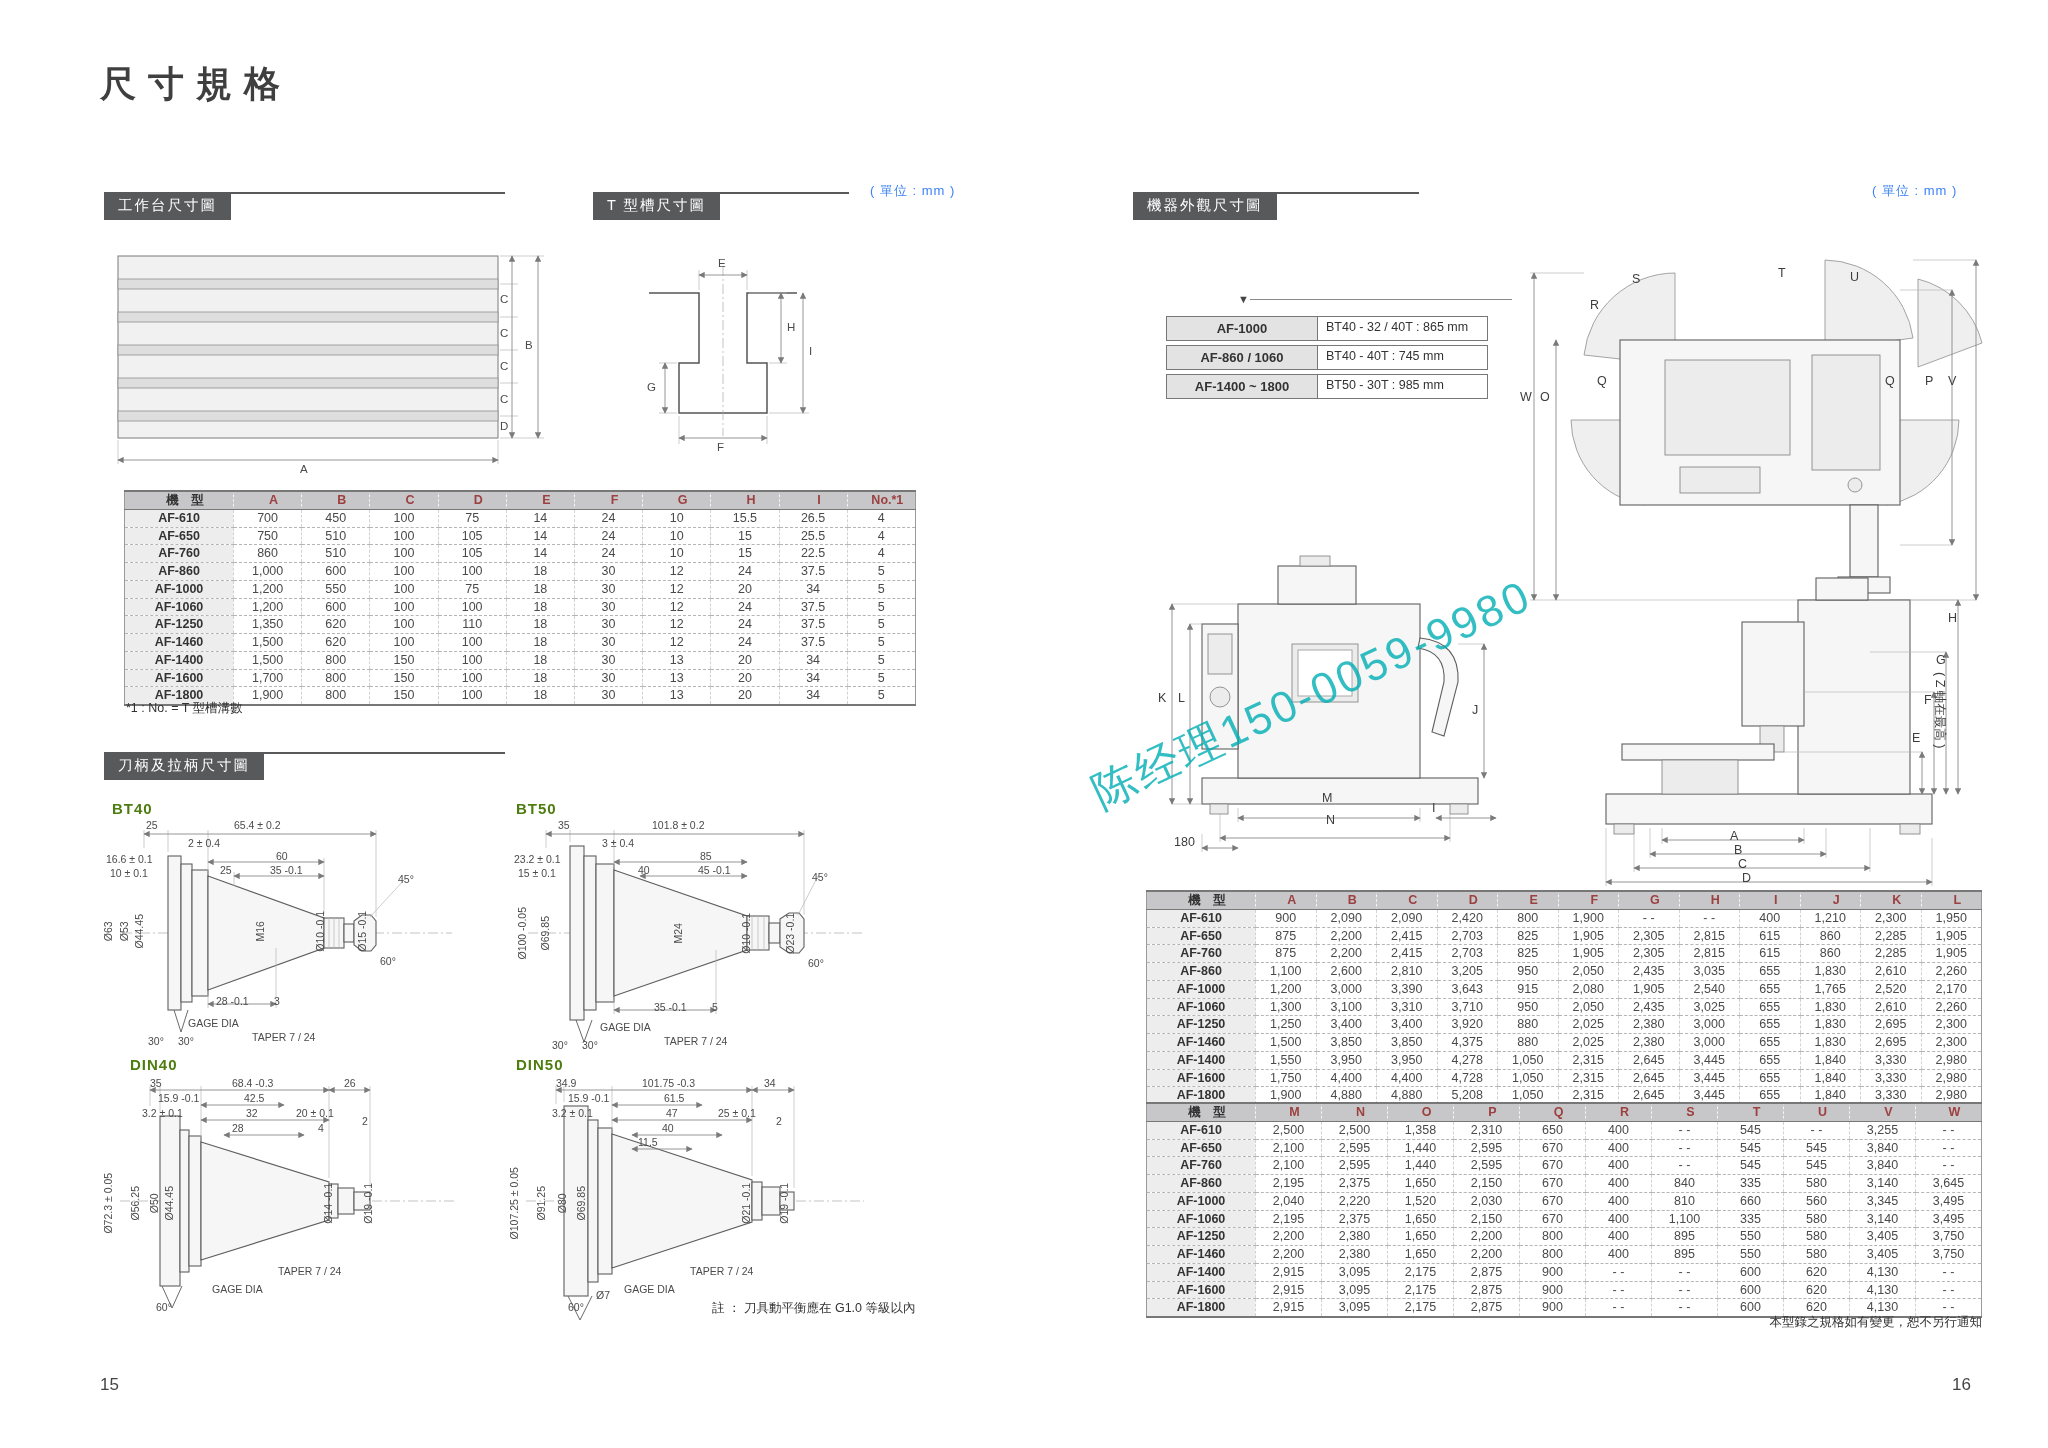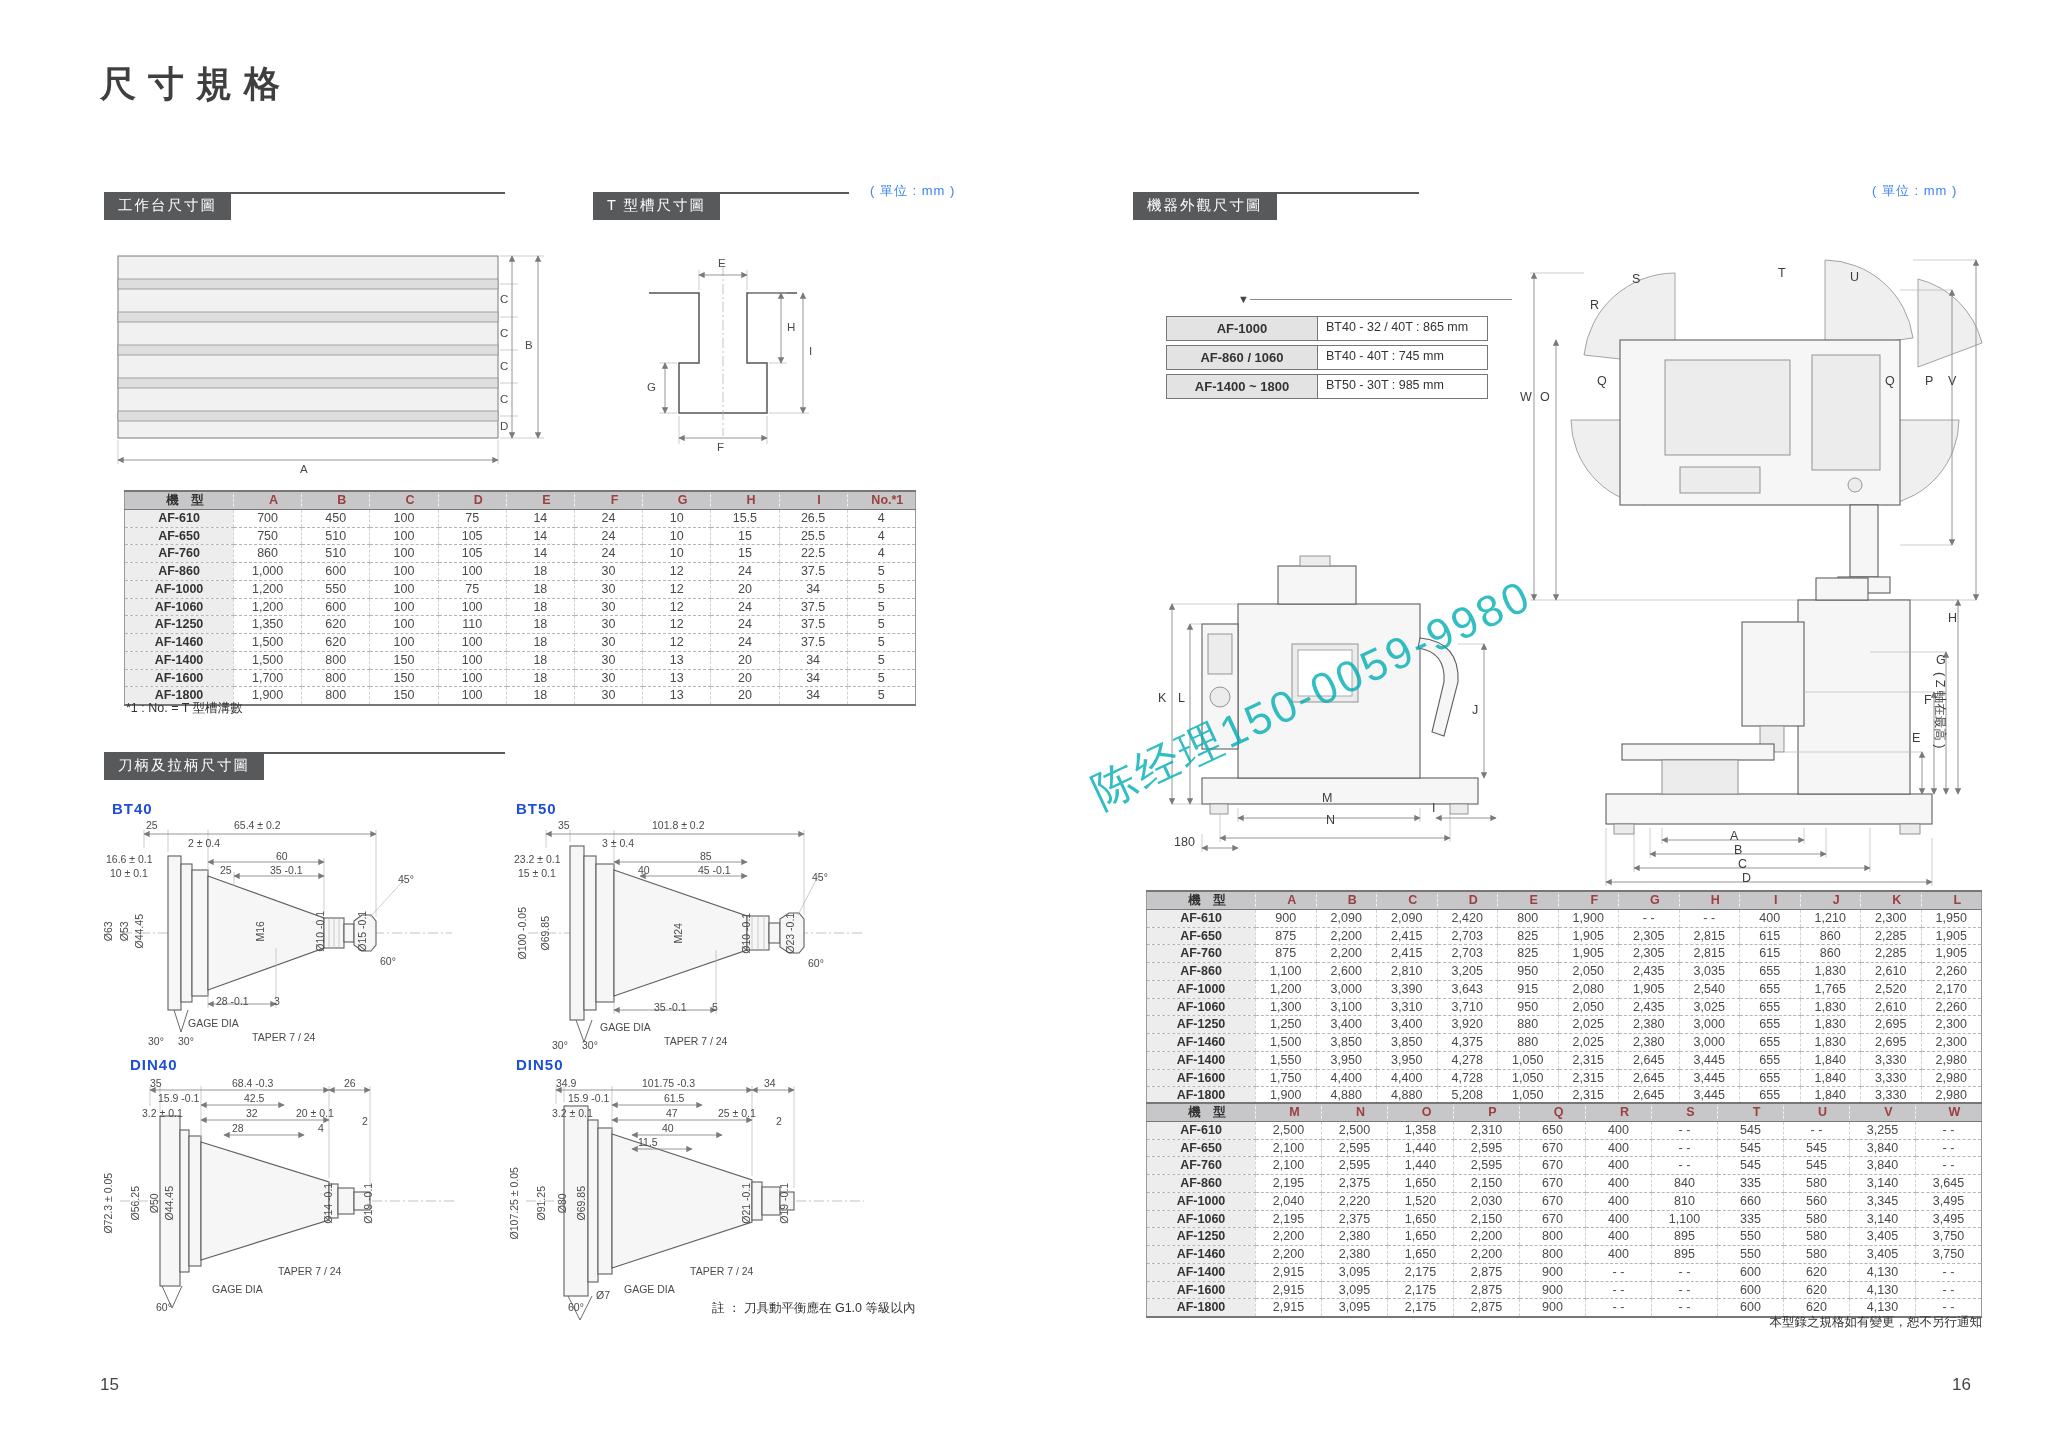--- a/index.html
+++ b/index.html
@@ -5,21 +5,21 @@
   html,body{margin:0;padding:0;background:#d9d9d9;}
   .sheet{position:relative;width:2048px;height:1448px;background:#ffffff;overflow:hidden;
          font-family:"Liberation Sans","DejaVu Sans",sans-serif;color:#3f3f3f;}
   
   .secbar{position:absolute;display:flex;align-items:flex-start;height:27px;}
   .secbox{background:#58595b;color:#fff;font-size:14.5px;letter-spacing:2px;padding:4px 14px 5px;white-space:nowrap;}
   .secline{flex:1;height:2px;background:#58595b;}
   .unit{position:absolute;font-size:13px;color:#3b82f6;letter-spacing:1px;}
   .pagetitle{position:absolute;font-size:36px;font-weight:bold;letter-spacing:12px;color:#3f3f3f;}
   .pagenum{position:absolute;font-size:17px;color:#444;}
-  .sublabel{position:absolute;font-size:15px;font-weight:bold;color:#1d4ed8;letter-spacing:1px;text-align:right;}
+  .sublabel{position:absolute;font-size:15px;font-weight:bold;color:#4d7c0f;letter-spacing:1px;text-align:right;}
   .smallnote{position:absolute;font-size:12.5px;color:#333;}
   
   .layer{position:absolute;}
   .ann{position:absolute;font-size:10.5px;color:#4b4b4b;white-space:nowrap;line-height:1;transform-origin:center;}
   .wt .ann{font-size:11.5px;}
   .mview .ann{font-size:12.5px;color:#3d3d3d;}
   .part{fill:#f6f6f6;stroke:#5f5f5f;stroke-width:1.1;}
   .part2{fill:#ececec;stroke:#8a8a8a;stroke-width:0.9;}
   .fan{fill:#efefef;stroke:#9a9a9a;stroke-width:0.9;}
   .dim{stroke:#8a8a8a;stroke-width:0.9;fill:none;marker-start:url(#ar);marker-end:url(#ar);}

